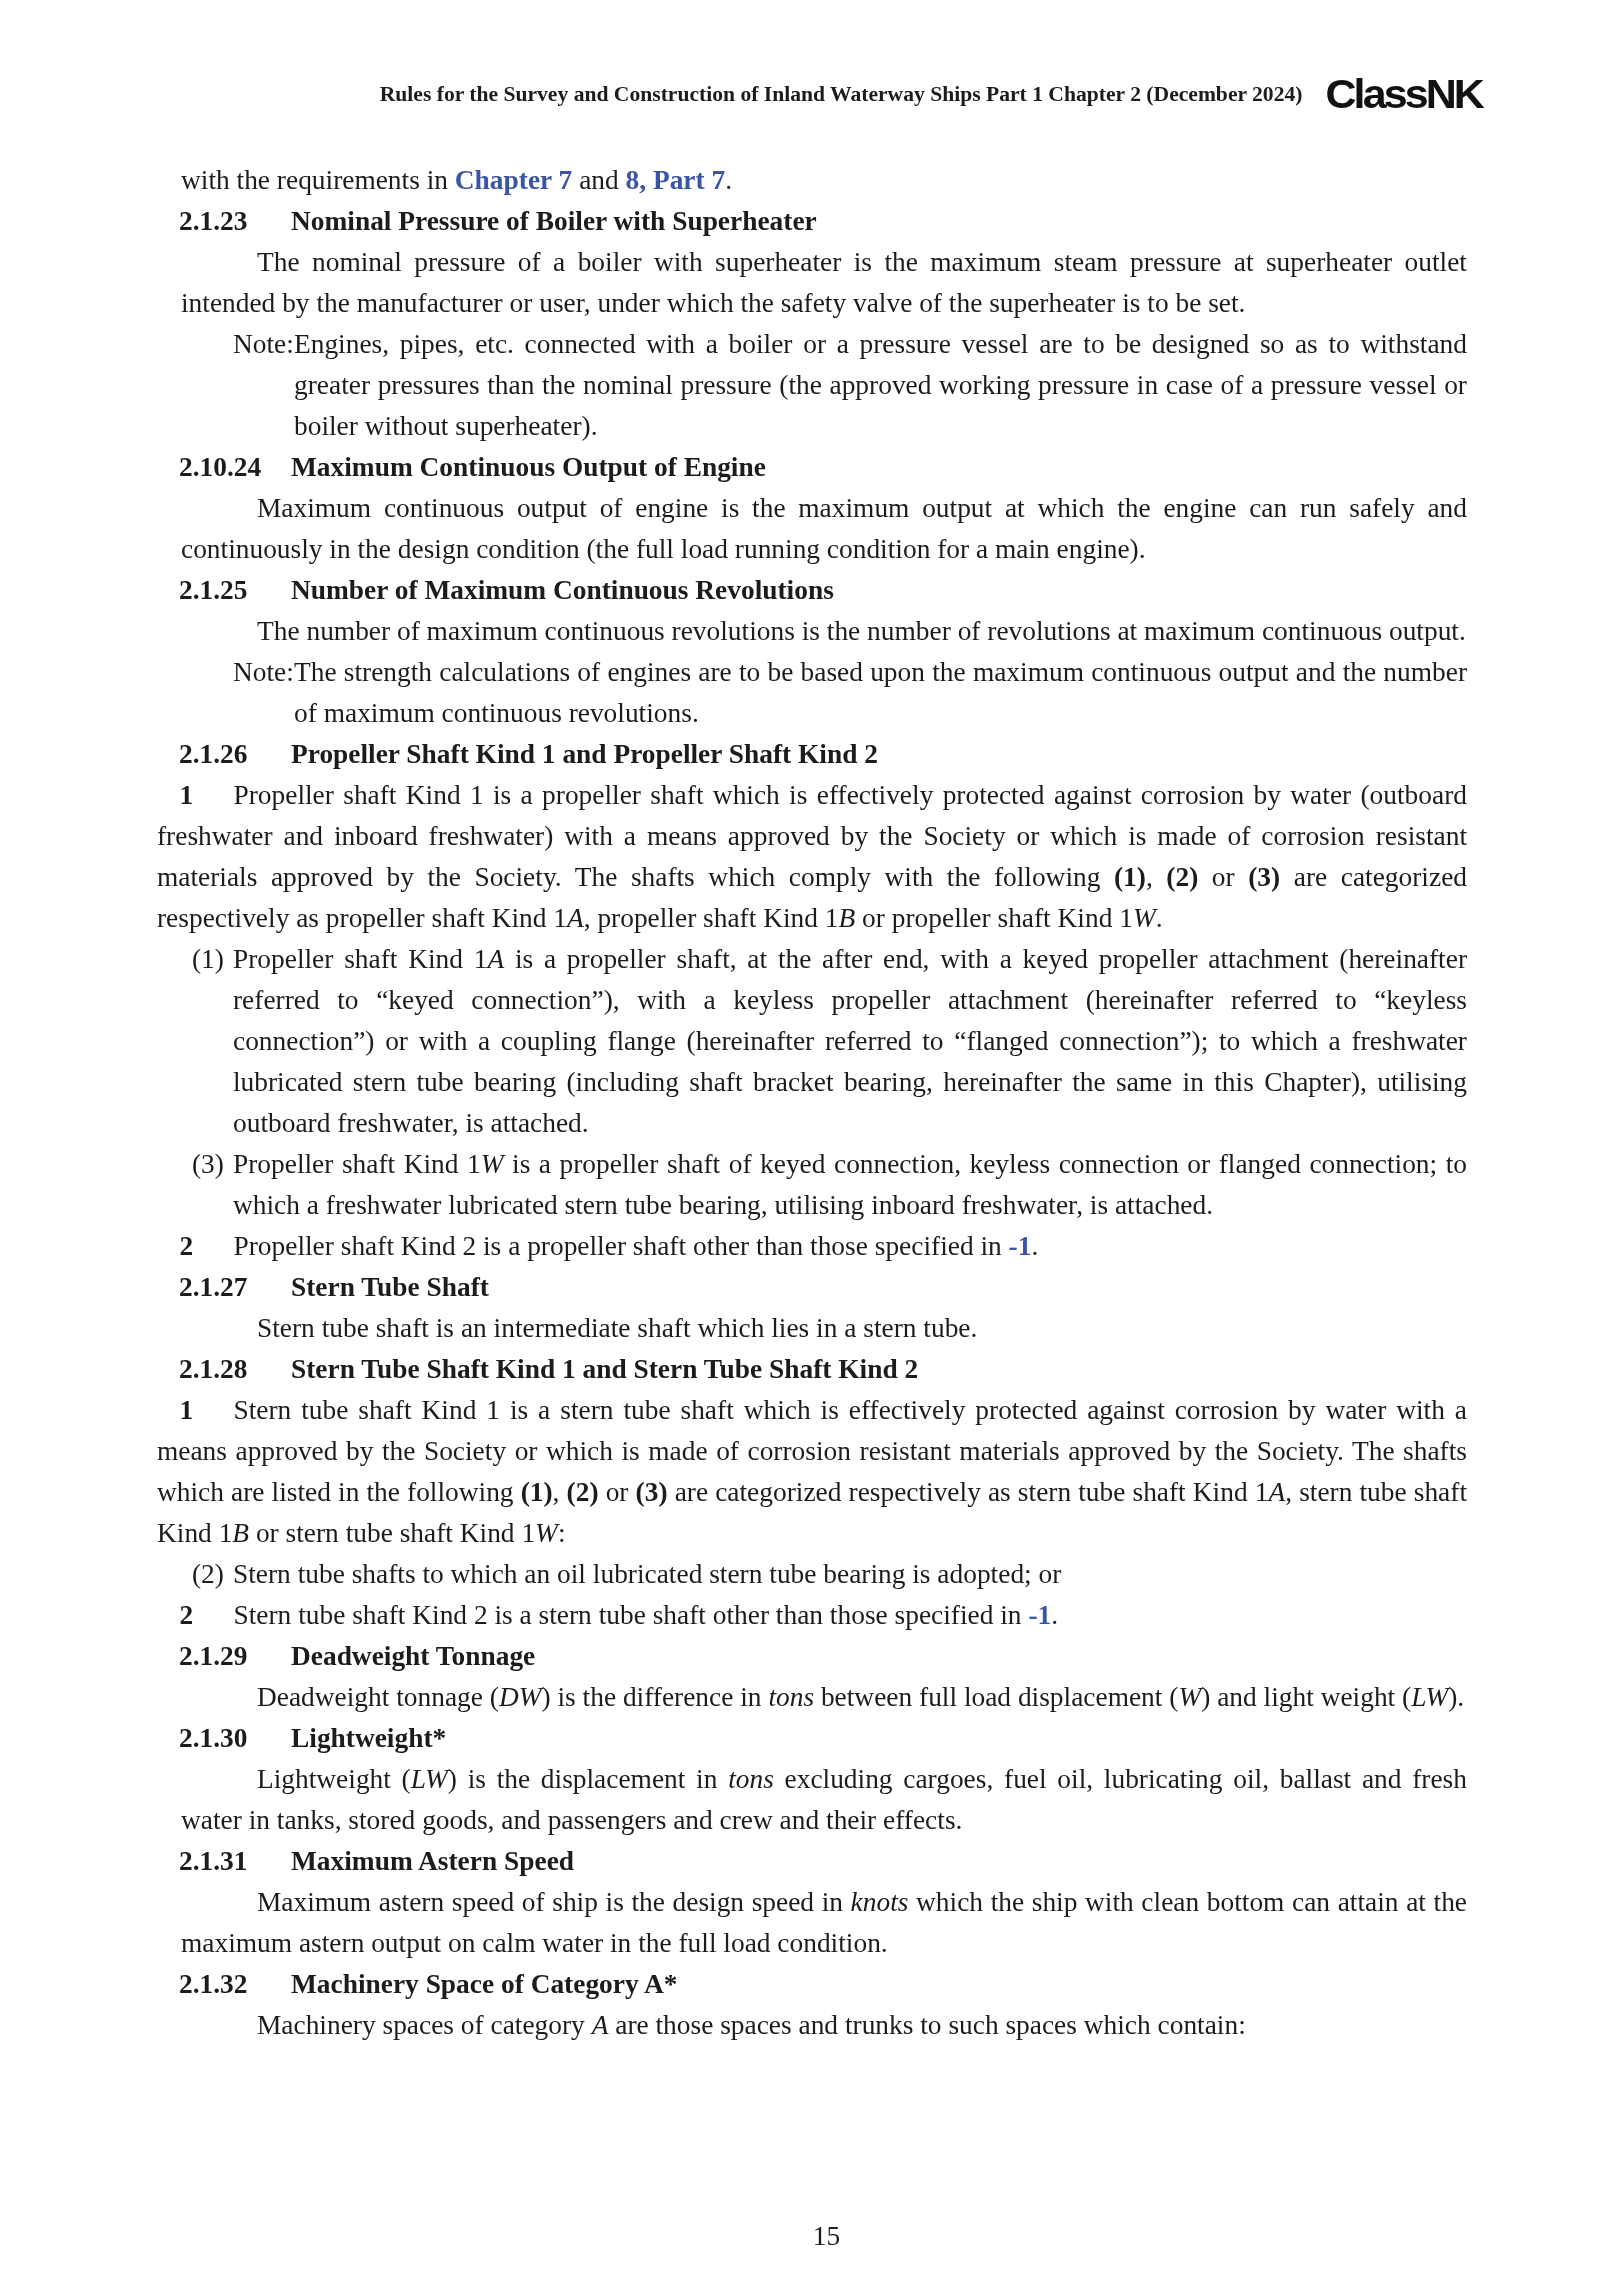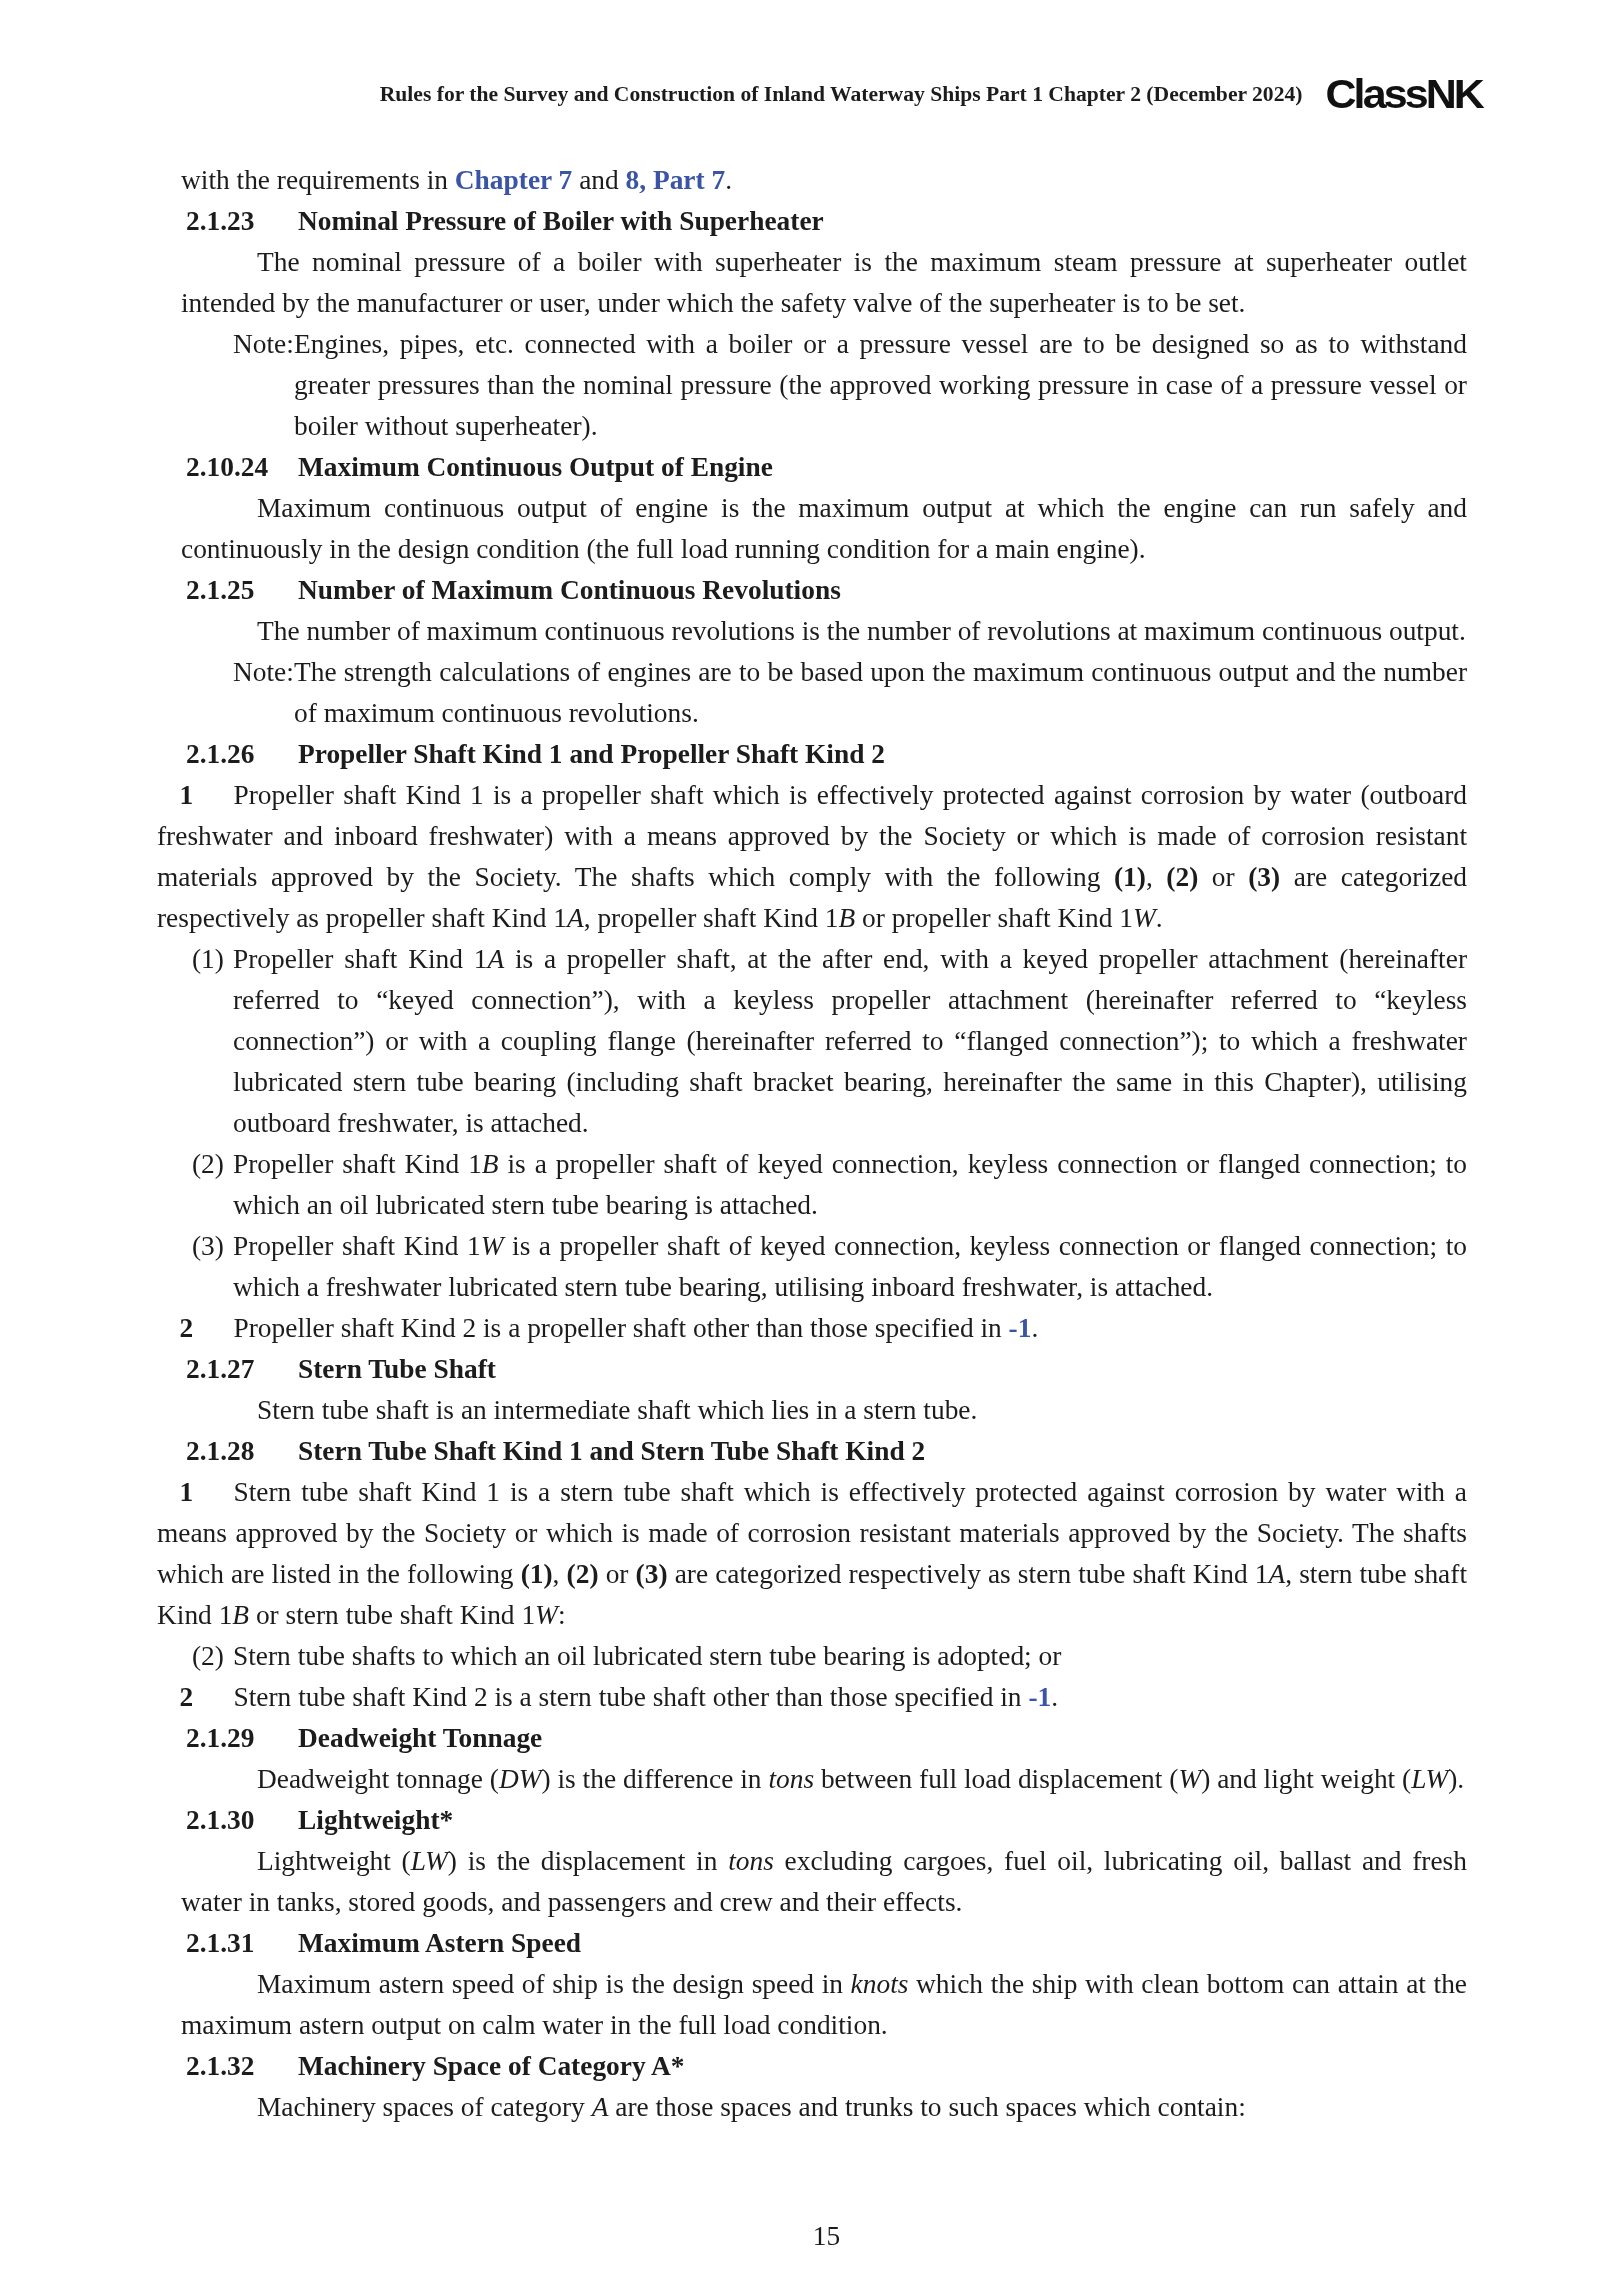--- a/index.html
+++ b/index.html
@@ -18,21 +18,21 @@
   }
 
   #content{
     position:absolute; top:160px; left:157px; width:1310px;
     font-size:27.4px; line-height:41px;
   }
   .para{ text-align:justify;margin-left:24px; }
   .para.indent{ text-indent:76px; }
 
   .heading{ font-weight:bold; text-align:left; }
-  .heading .h-num{ display:inline-block; margin-left:29px; width:112px; }
+  .heading .h-num{ display:inline-block; margin-left:22px; width:112px; }
 
   .numbered{ text-align:justify; text-indent:22.5px; }
   .numbered .n-num{ display:inline-block; width:54px; font-weight:bold; text-indent:0; }
 
   .listitem{ text-align:justify; padding-left:76px; text-indent:-41px; }
   .listitem .li-marker{ display:inline-block; width:41px; text-indent:0; }
 
   .note{ text-align:justify; padding-left:137px; text-indent:-61px; }
   .note .note-label{ display:inline-block; width:61px; text-indent:0; }
 
@@ -60,21 +60,20 @@
     <div class="para indent"><span class="plain">The nominal pressure of a boiler with superheater is the maximum steam pressure at superheater outlet intended by the manufacturer or user, under which the safety valve of the superheater is to be set.</span></div>
     <div class="note"><span class="note-label">Note:</span><span class="plain">Engines, pipes, etc. connected with a boiler or a pressure vessel are to be designed so as to withstand greater pressures than the nominal pressure (the approved working pressure in case of a pressure vessel or boiler without superheater).</span></div>
     <div class="heading"><span class="h-num">2.10.24</span><span class="h-title">Maximum Continuous Output of Engine</span></div>
     <div class="para indent"><span class="plain">Maximum continuous output of engine is the maximum output at which the engine can run safely and continuously in the design condition (the full load running condition for a main engine).</span></div>
     <div class="heading"><span class="h-num">2.1.25</span><span class="h-title">Number of Maximum Continuous Revolutions</span></div>
     <div class="para indent"><span class="plain">The number of maximum continuous revolutions is the number of revolutions at maximum continuous output.</span></div>
     <div class="note"><span class="note-label">Note:</span><span class="plain">The strength calculations of engines are to be based upon the maximum continuous output and the number of maximum continuous revolutions.</span></div>
     <div class="heading"><span class="h-num">2.1.26</span><span class="h-title">Propeller Shaft Kind 1 and Propeller Shaft Kind 2</span></div>
     <div class="numbered"><span class="n-num">1</span><span class="plain">Propeller shaft Kind 1 is a propeller shaft which is effectively protected against corrosion by water (outboard freshwater and inboard freshwater) with a means approved by the Society or which is made of corrosion resistant materials approved by the Society. The shafts which comply with the following </span><span class="bold">(1)</span><span class="plain">, </span><span class="bold">(2)</span><span class="plain"> or </span><span class="bold">(3)</span><span class="plain"> are categorized respectively as propeller shaft Kind 1</span><span class="italic">A</span><span class="plain">, propeller shaft Kind 1</span><span class="italic">B</span><span class="plain"> or propeller shaft Kind 1</span><span class="italic">W</span><span class="plain">.</span></div>
     <div class="listitem"><span class="li-marker">(1)</span><span class="plain">Propeller shaft Kind 1</span><span class="italic">A</span><span class="plain"> is a propeller shaft, at the after end, with a keyed propeller attachment (hereinafter referred to “keyed connection”), with a keyless propeller attachment (hereinafter referred to “keyless connection”) or with a coupling flange (hereinafter referred to “flanged connection”); to which a freshwater lubricated stern tube bearing (including shaft bracket bearing, hereinafter the same in this Chapter), utilising outboard freshwater, is attached.</span></div>
-    <div class="listitem"><span class="li-marker">(2)</span><span class="plain">Propeller shaft Kind 1</span><span class="italic">B</span><span class="plain"> is a propeller shaft of keyed connection, keyless connection or flanged connection; to which an oil lubricated stern tube bearing is attached.</span></div>
     <div class="listitem"><span class="li-marker">(3)</span><span class="plain">Propeller shaft Kind 1</span><span class="italic">W</span><span class="plain"> is a propeller shaft of keyed connection, keyless connection or flanged connection; to which a freshwater lubricated stern tube bearing, utilising inboard freshwater, is attached.</span></div>
     <div class="numbered"><span class="n-num">2</span><span class="plain">Propeller shaft Kind 2 is a propeller shaft other than those specified in </span><span class="link">-1</span><span class="plain">.</span></div>
     <div class="heading"><span class="h-num">2.1.27</span><span class="h-title">Stern Tube Shaft</span></div>
     <div class="para indent"><span class="plain">Stern tube shaft is an intermediate shaft which lies in a stern tube.</span></div>
     <div class="heading"><span class="h-num">2.1.28</span><span class="h-title">Stern Tube Shaft Kind 1 and Stern Tube Shaft Kind 2</span></div>
     <div class="numbered"><span class="n-num">1</span><span class="plain">Stern tube shaft Kind 1 is a stern tube shaft which is effectively protected against corrosion by water with a means approved by the Society or which is made of corrosion resistant materials approved by the Society. The shafts which are listed in the following </span><span class="bold">(1)</span><span class="plain">, </span><span class="bold">(2)</span><span class="plain"> or </span><span class="bold">(3)</span><span class="plain"> are categorized respectively as stern tube shaft Kind 1</span><span class="italic">A</span><span class="plain">, stern tube shaft Kind 1</span><span class="italic">B</span><span class="plain"> or stern tube shaft Kind 1</span><span class="italic">W</span><span class="plain">:</span></div>
     <div class="listitem"><span class="li-marker">(2)</span><span class="plain">Stern tube shafts to which an oil lubricated stern tube bearing is adopted; or</span></div>
     <div class="numbered"><span class="n-num">2</span><span class="plain">Stern tube shaft Kind 2 is a stern tube shaft other than those specified in </span><span class="link">-1</span><span class="plain">.</span></div>
     <div class="heading"><span class="h-num">2.1.29</span><span class="h-title">Deadweight Tonnage</span></div>
     <div class="para indent"><span class="plain">Deadweight tonnage (</span><span class="italic">DW</span><span class="plain">) is the difference in </span><span class="italic">tons</span><span class="plain"> between full load displacement (</span><span class="italic">W</span><span class="plain">) and light weight (</span><span class="italic">LW</span><span class="plain">).</span></div>

